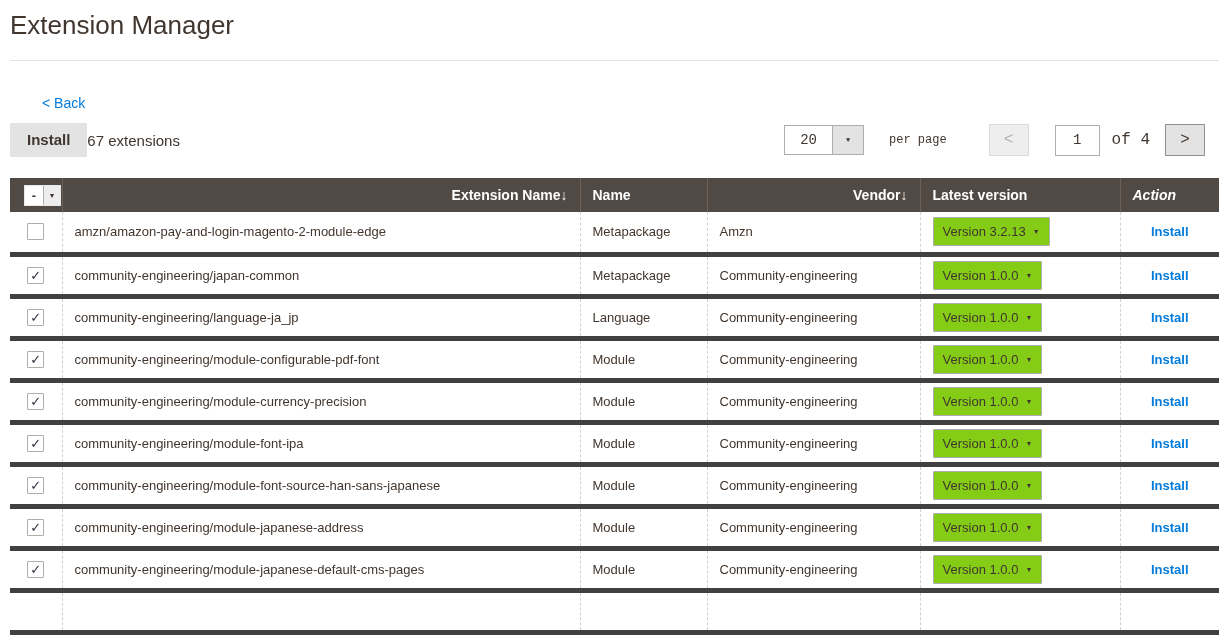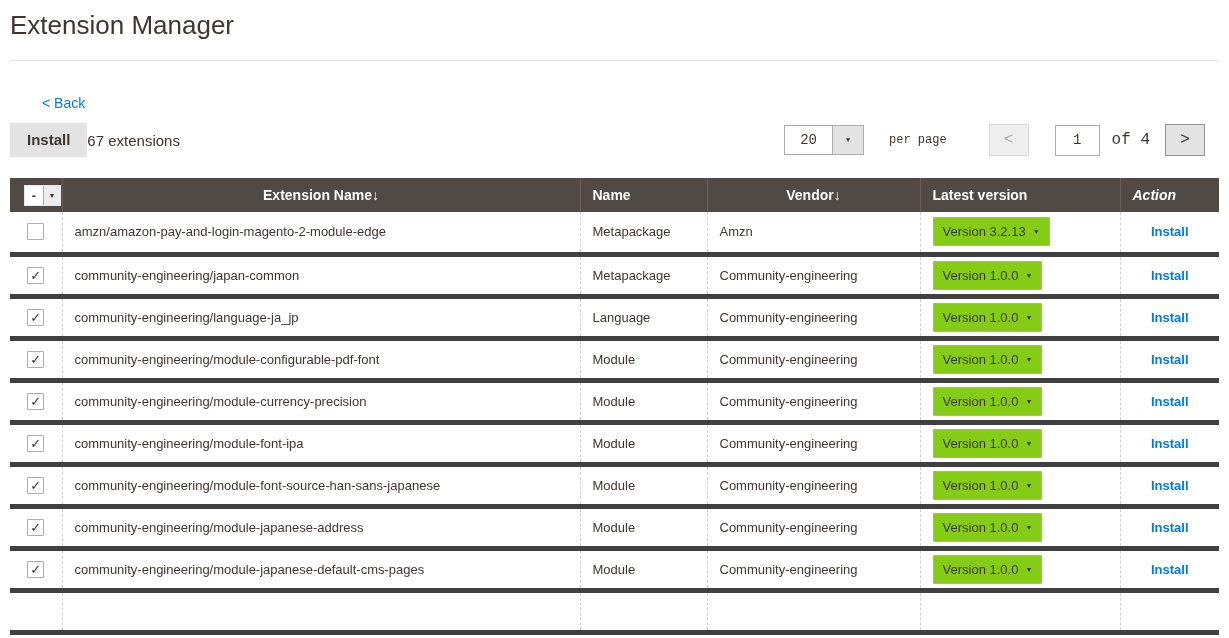--- a/index.html
+++ b/index.html
@@ -69,21 +69,21 @@
 
   
   .grid-table {
     margin-top: 21px; width: 1209px; border-collapse: collapse; table-layout: fixed;
   }
   .grid-table th {
     background: #514943; color: #fff; font-size: 14px; font-weight: 600;
     text-align: left; height: 34px; padding: 0 12px; vertical-align: middle;
   }
   .grid-table th + th { border-left: 1px solid #696159; }
-  .th-inner { display: flex; align-items: center; justify-content: center; }
+  .th-inner { display: flex; align-items: center; justify-content: flex-end; }
   .sort-icon { font-size: 14px; font-weight: 400; color: #f5f5f5; }
   .th-action { text-align: center; font-style: italic; }
 
   .multiselect {
     display: inline-flex; align-items: stretch; height: 21px;
     border: 1px solid #e9e9e9; background: #fff; cursor: pointer; margin-left: 2px;
   }
   .ms-check {
     width: 19px; display: flex; align-items: center; justify-content: center;
     color: #41362f; font-size: 13px; font-weight: 700; background: #fff;

